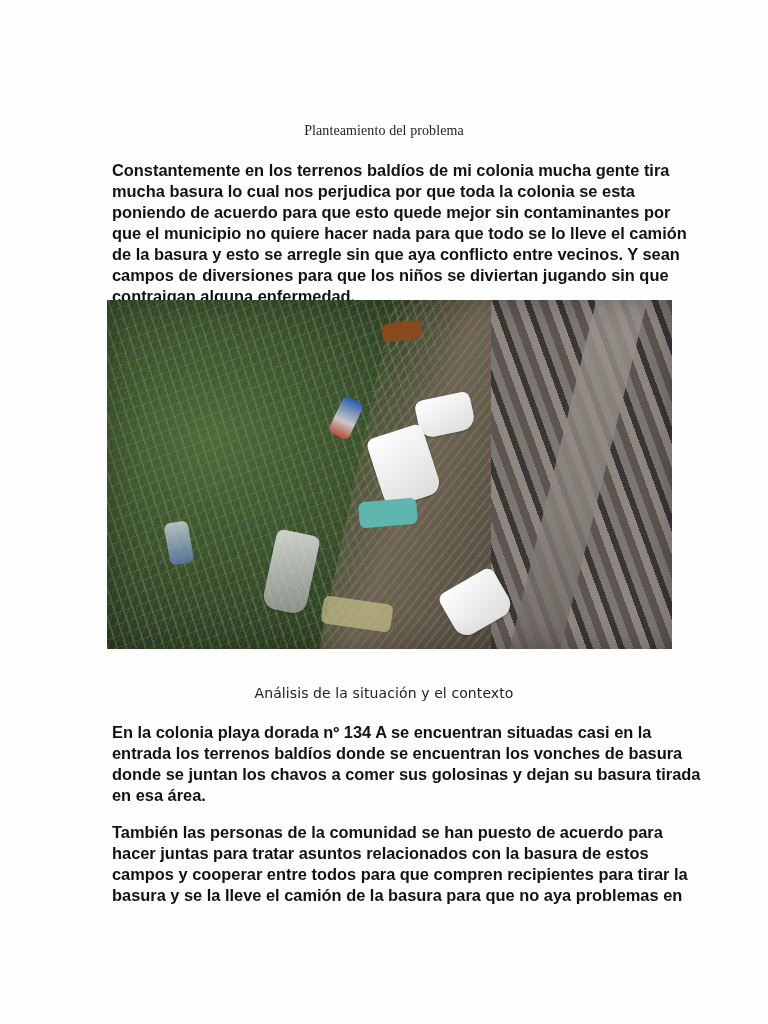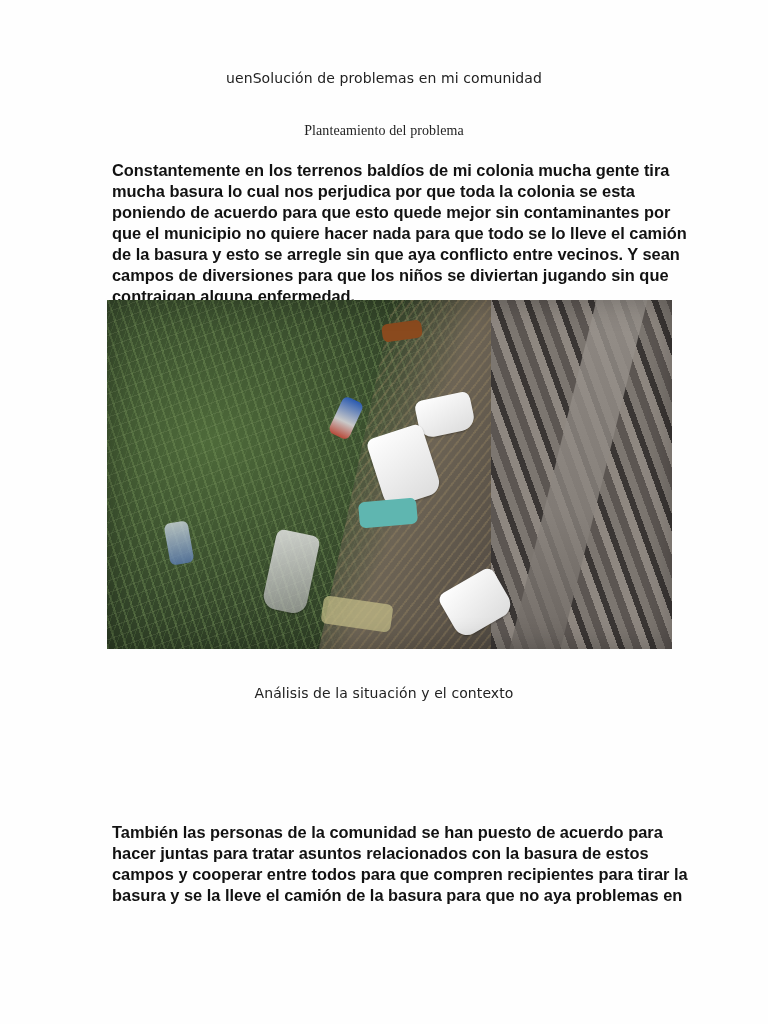--- a/index.html
+++ b/index.html
@@ -108,21 +108,20 @@
       position: absolute;
       left: 0; top: 0; right: 0; bottom: 0;
       box-shadow: inset 0 0 30px rgba(0,0,0,0.25);
     }
   </style>
 </head>
 <body>
 
 <div class="page">
 
-  <h1 class="heading" style="top:70px;">uenSolución de problemas en mi comunidad</h1>
 
   <h2 class="heading" style="top:123px;font-family:Liberation Serif, serif;">Planteamiento del problema</h2>
 
   <p class="para" style="top:160px;">Constantemente en los terrenos baldíos de mi colonia mucha gente tira
 mucha basura lo cual nos perjudica por que toda la colonia se esta
 poniendo de acuerdo para que esto quede mejor sin contaminantes por
 que el municipio no quiere hacer nada para que todo se lo lleve el camión
 de la basura y esto se arregle sin que aya conflicto entre vecinos. Y sean
 campos de diversiones para que los niños se diviertan jugando sin que
 contraigan alguna enfermedad.</p>
@@ -141,19 +140,23 @@
     <div class="cup" style="left:162px; top:232px; width:44px; height:80px; background:linear-gradient(160deg,rgba(230,230,230,0.85),rgba(170,170,170,0.7)); transform:rotate(12deg);"></div>
     <div class="cup" style="left:338px; top:278px; width:62px; height:50px; transform:rotate(-30deg);"></div>
     <div class="bottle" style="left:60px; top:222px; width:24px; height:42px; background:linear-gradient(180deg,#cfd8e0,#5a7ab0); transform:rotate(-10deg); opacity:0.8;"></div>
     <div class="bottle" style="left:215px; top:300px; width:70px; height:28px; background:#c8c08a; transform:rotate(8deg); opacity:0.7;"></div>
 
     <div class="shadow-edge"></div>
   </div>
 
   <h2 class="heading" style="top:685px;">Análisis de la situación y el contexto</h2>
 
+  <p class="para" style="top:722px;">En la colonia playa dorada nº 134 A se encuentran situadas casi en la
+entrada los terrenos baldíos donde se encuentran los vonches de basura
+donde se juntan los chavos a comer sus golosinas y dejan su basura tirada
+en esa área.</p>
 
   <p class="para" style="top:822px;">También las personas de la comunidad se han puesto de acuerdo para
 hacer juntas para tratar asuntos relacionados con la basura de estos
 campos y cooperar entre todos para que compren recipientes para tirar la
 basura y se la lleve el camión de la basura para que no aya problemas en</p>
 
 </div>
 
 </body></html>

